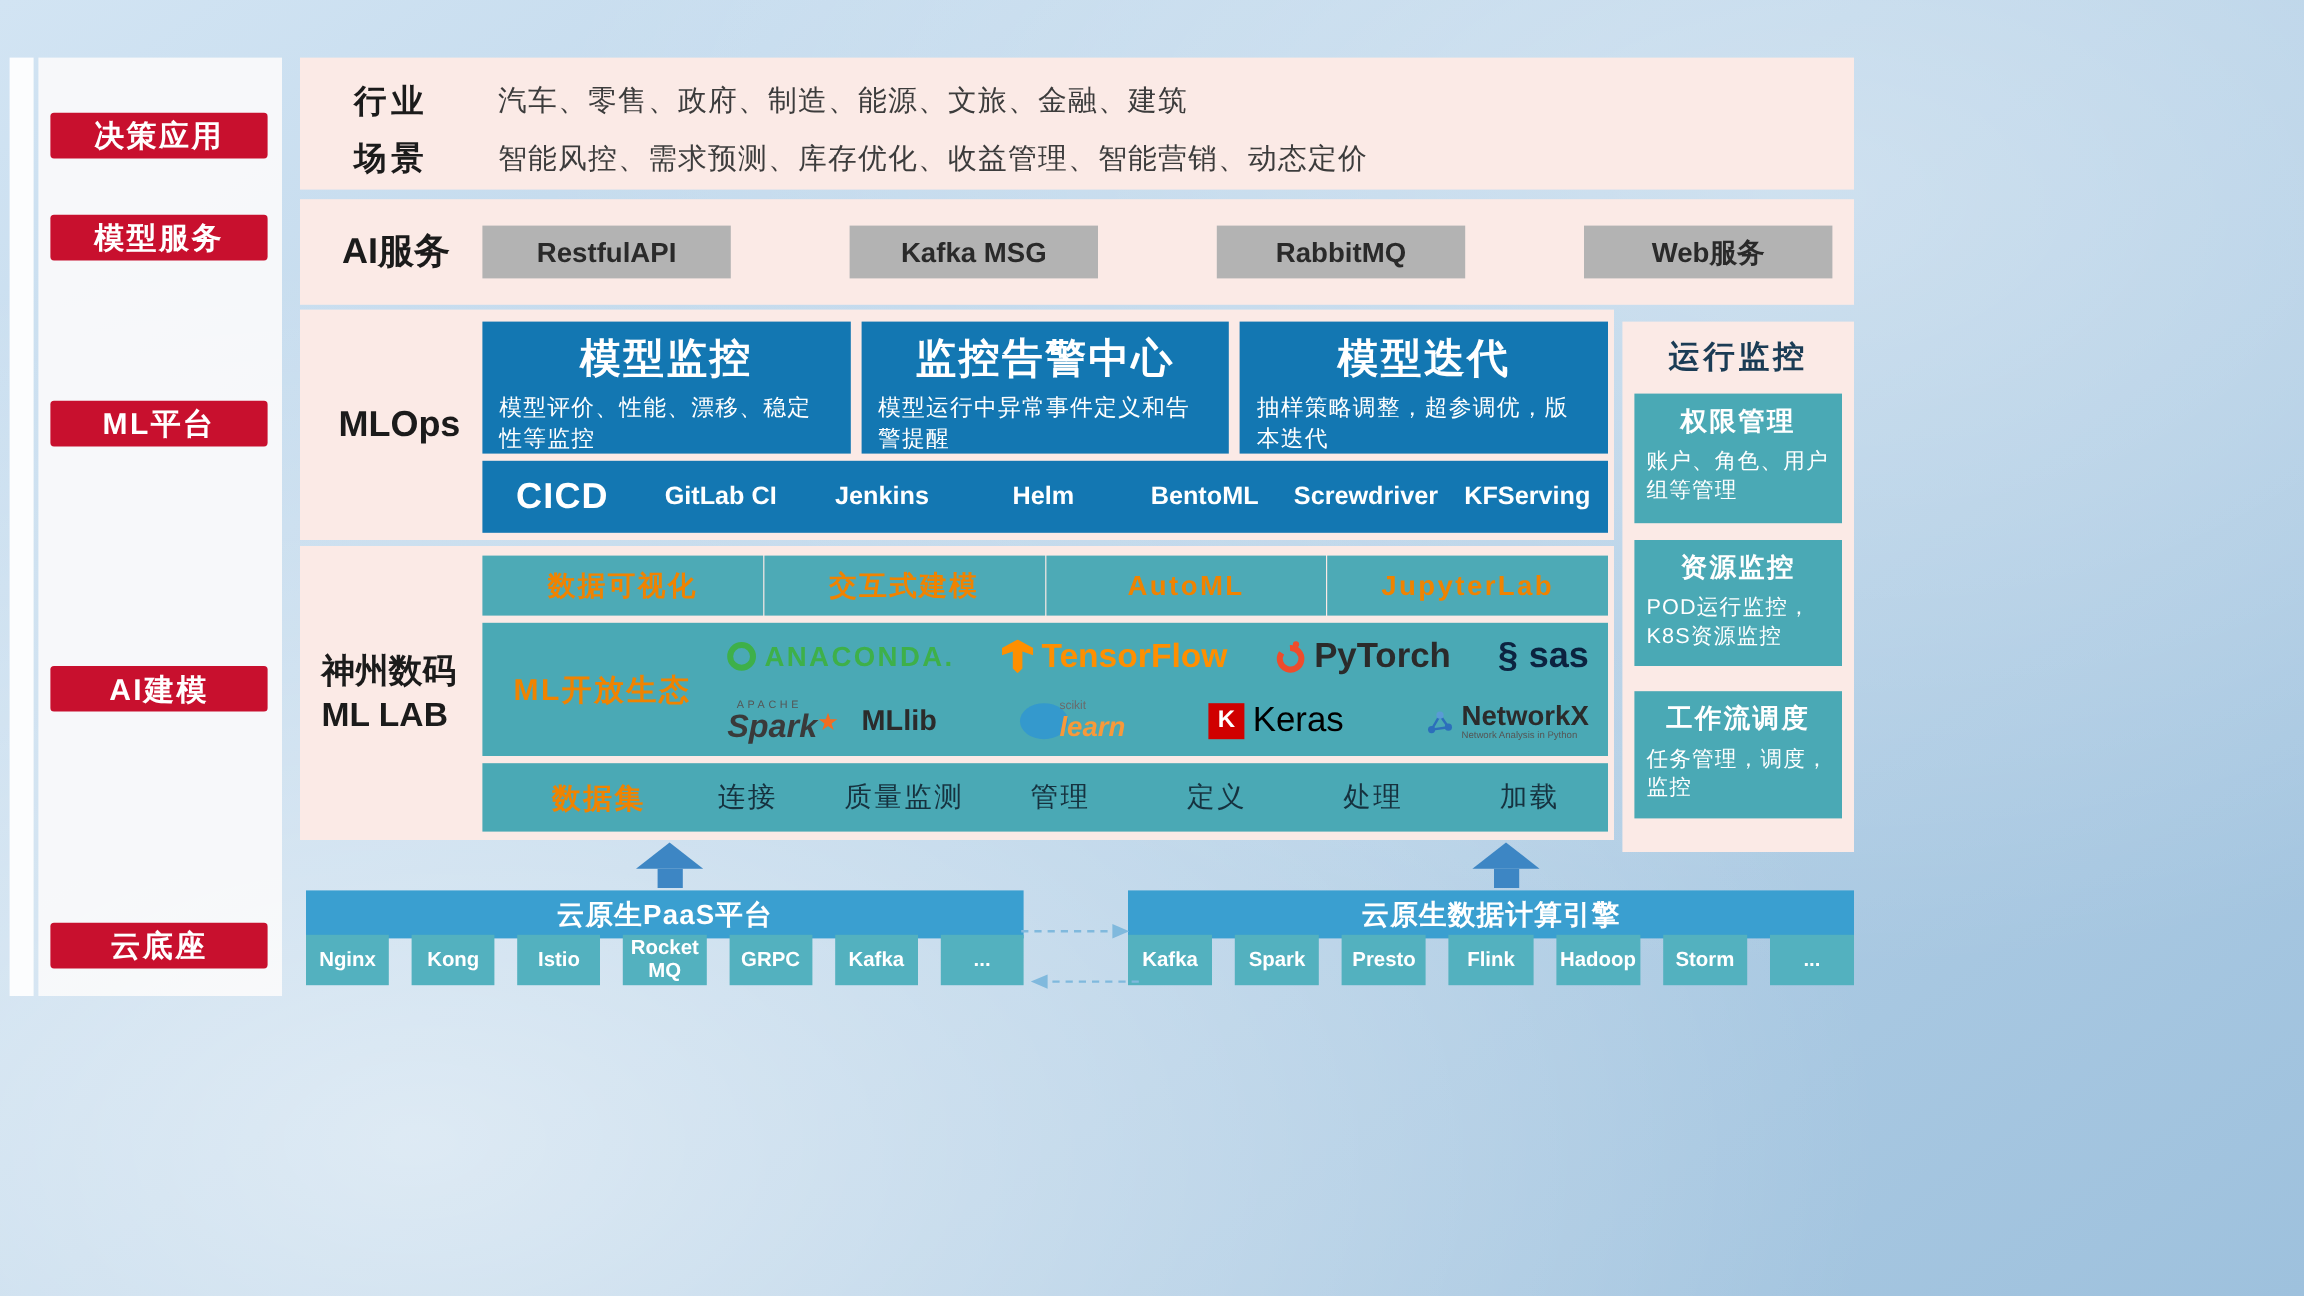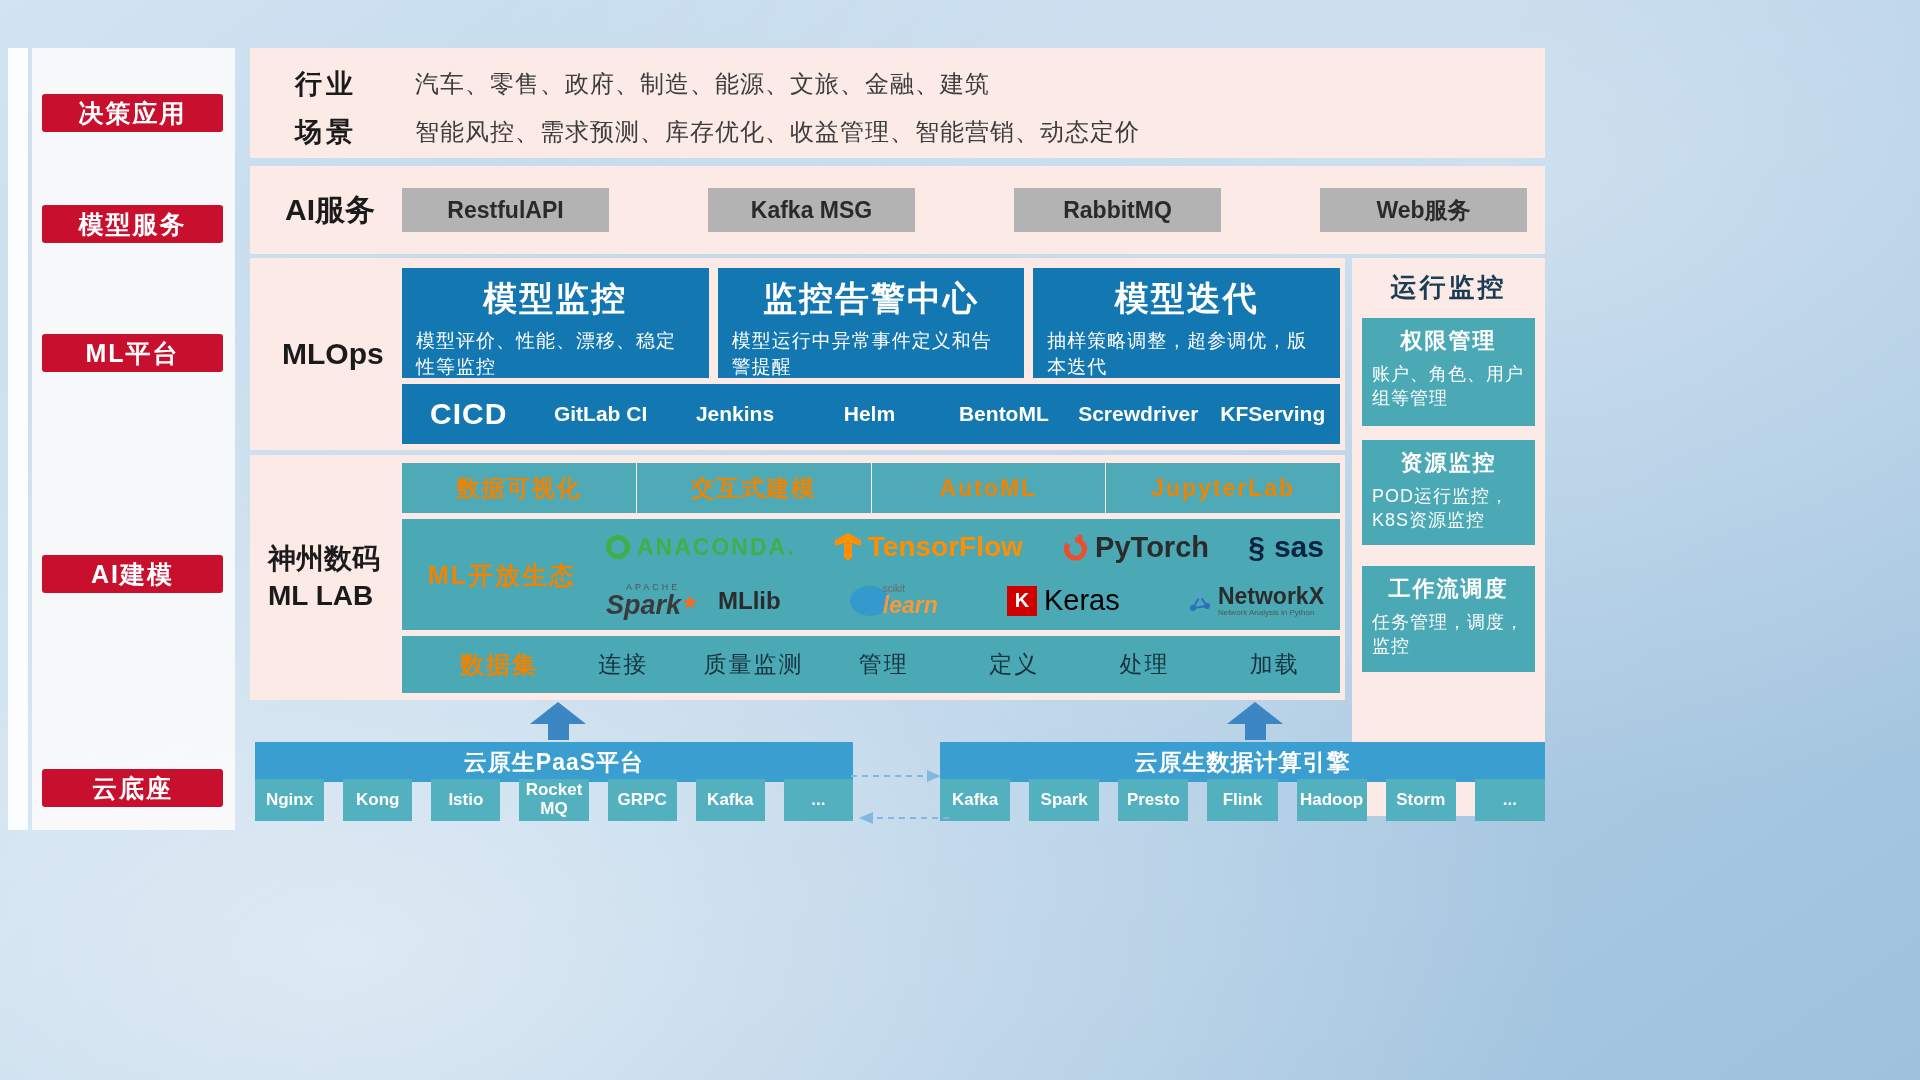--- a/index.html
+++ b/index.html
@@ -62,36 +62,36 @@
 
   
   .lg { display:flex; align-items:center; gap:7px; }
   .ana-ring { width:24px; height:24px; border:5px solid #3eb049; border-radius:50%; display:inline-block; }
   .ana-txt { color:#3eb049; font-size:23px; font-weight:bold; letter-spacing:2px; }
   .tf-txt { color:#ff8f00; font-size:28px; font-weight:bold; }
   .pt-txt { color:#2b2b2b; font-size:29px; font-weight:600; }
   .sas-txt { color:#0c2340; font-size:30px; font-weight:bold; }
   .sas-swirl { color:#0c2340; font-size:30px; font-weight:bold; margin-right:2px; }
   .spark-blk { display:flex; flex-direction:column; line-height:1; color:#3a3a3a; }
-  .spark-apache { font-size:9px; letter-spacing:3px; color:#555; margin-left:20px; }
+  .spark-apache { font-size:9px; letter-spacing:3px; color:#555; margin-left:8px; }
   .spark-main { font-size:27px; font-weight:bold; font-style:italic; }
   .spark-star { color:#f26d21; font-style:normal; font-size:20px; vertical-align:top; }
   .mllib { color:#2b2b2b; font-size:24px; font-weight:600; margin-left:12px; }
   .sk-ellipse { width:40px; height:30px; background:#3499cd; border-radius:50%; display:inline-block; }
   .sk-blk { display:flex; flex-direction:column; line-height:1; margin-left:-14px; }
   .sk-top { font-size:10px; color:#6a6a6a; }
   .sk-learn { font-size:23px; font-weight:bold; font-style:italic; color:#f89939; }
   .keras-box { width:30px; height:30px; background:#d00000; color:#fff; font-size:20px; font-weight:bold; display:flex; align-items:center; justify-content:center; }
   .keras-txt { color:#000000; font-size:29px; font-weight:400; }
   .nx-blk { display:flex; flex-direction:column; line-height:1.1; }
   .nx-txt { color:#2b2b2b; font-size:23px; font-weight:bold; }
   .nx-sub { font-size:8px; color:#555; }
 
   
-  .mon { left:1352px; top:258px; width:193px; height:558px; }
+  .mon { left:1352px; top:268px; width:193px; height:442px; }
   .mon .title { position:absolute; top:12px; left:0; width:100%; text-align:center; font-size:26px; font-weight:bold; color:#1b3c55; letter-spacing:3px; }
   .mon-card { position:absolute; left:10px; width:173px; background:#4aa9b5; color:#fff; padding-top:8px; }
   .mon-card .t { text-align:center; font-size:22px; font-weight:bold; letter-spacing:2px; }
   .mon-card .d { font-size:18px; padding:6px 10px 0 10px; line-height:1.35; letter-spacing:1px; }
 
   
   .up-arrow { position:absolute; width:56px; }
   .up-arrow .head { width:0; height:0; margin:0 auto; border-left:28px solid transparent; border-right:28px solid transparent; border-bottom:22px solid #3d86c4; }
   .up-arrow .stem { width:21px; height:16px; background:#3d86c4; margin:0 auto; }
   .bottom-bar { height:40px; background:#3a9fd0; color:#fff; font-size:23px; font-weight:bold; display:flex; align-items:center; justify-content:center; letter-spacing:1px; }
@@ -104,21 +104,21 @@
   .dash-arrows { position:absolute; left:845px; top:762px; }
 </style>
 </head>
 <body>
 
 <div id="app">
 
   <div class="abs left-strip"></div>
   <div class="abs side-panel"></div>
   <div class="red-btn" style="top:94px">决策应用</div>
-  <div class="red-btn" style="top:205px">模型服务</div>
+  <div class="red-btn" style="top:179px">模型服务</div>
   <div class="red-btn" style="top:334px">ML平台</div>
   <div class="red-btn" style="top:555px">AI建模</div>
   <div class="red-btn" style="top:769px">云底座</div>
 
   <div class="abs pink row1">
     <div class="lbl" style="top:18px">行业</div>
     <div class="txt" style="top:20px">汽车、零售、政府、制造、能源、文旅、金融、建筑</div>
     <div class="lbl" style="top:66px">场景</div>
     <div class="txt" style="top:68px">智能风控、需求预测、库存优化、收益管理、智能营销、动态定价</div>
   </div>

